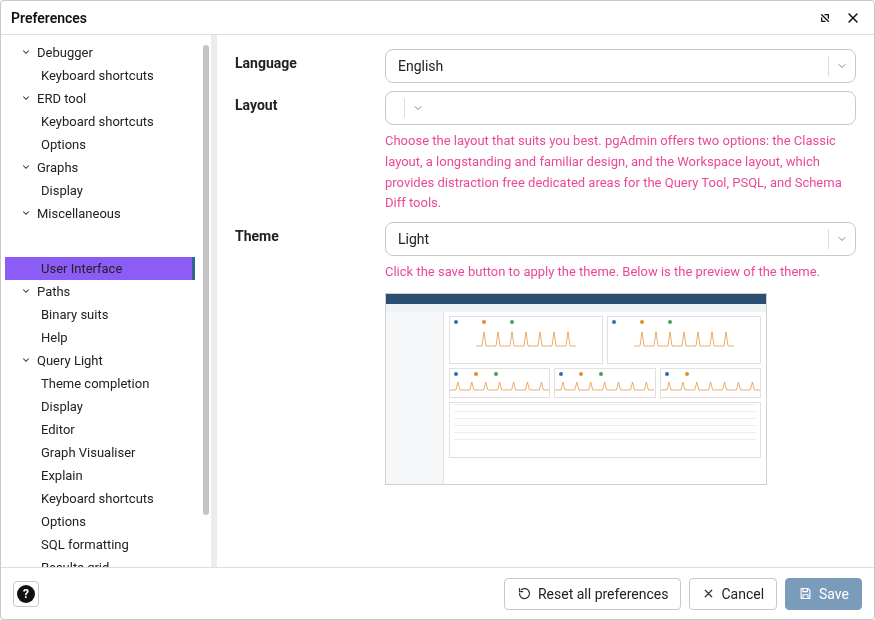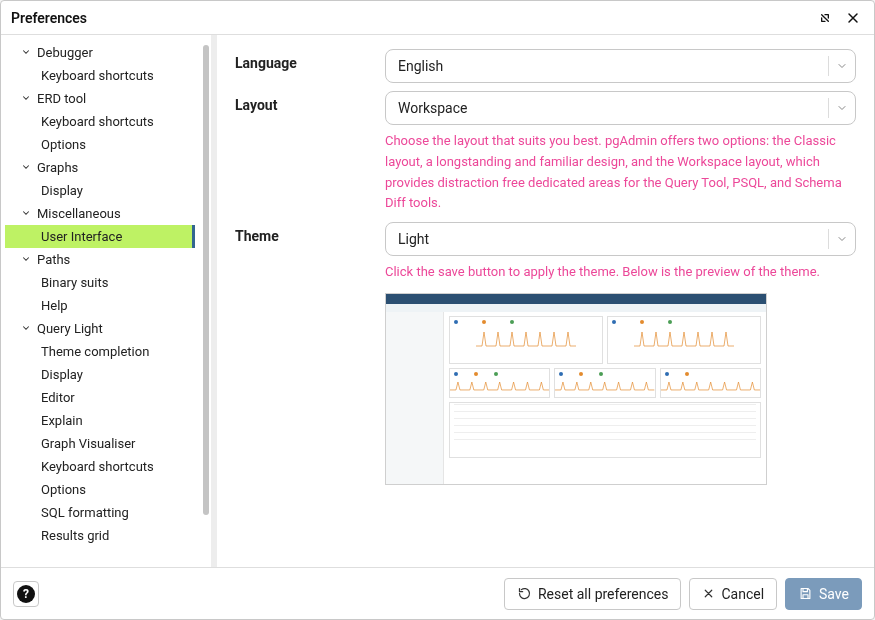--- a/index.html
+++ b/index.html
@@ -10,21 +10,21 @@
   .header-spacer { flex: 1; }
   .header-icon { color: #111; width: 22px; height: 22px; display: inline-flex; align-items: center; justify-content: center; margin-left: 6px; }
   .dialog-body { flex: 1; display: flex; overflow: hidden; }
   .sidebar { width: 210px; background: #fff; overflow-y: auto; padding: 6px 16px 6px 4px; position: relative; }
   .sidebar-scroll { position: absolute; right: 0; top: 0; bottom: 0; width: 10px; display: flex; align-items: flex-start; justify-content: center; }
   .scroll-thumb { width: 6px; background: #c4c4c4; border-radius: 3px; }
   .tree-item { display: flex; align-items: center; height: 23px; font-size: 13px; color: #222; cursor: pointer; }
   .tree-level-1 { padding-left: 16px; }
   .tree-level-2 { padding-left: 36px; }
   .chev { display: inline-block; width: 12px; height: 12px; margin-right: 4px; }
-  .tree-item.selected { background: #bef264; position: relative; }
+  .tree-item.selected { background: #8b5cf6; position: relative; margin-top: 32px; }
   .tree-item.selected::after { content: ""; position: absolute; right: 0; top: 0; bottom: 0; width: 3px; background: #326690; }
   .divider-col { width: 6px; background: #ededed; }
   .main { flex: 1; padding: 14px 18px 14px 18px; overflow-y: auto; }
   .form-row { display: flex; align-items: flex-start; margin-bottom: 8px; }
   .field-label { width: 150px; font-size: 14px; color: #222; padding-top: 6px; font-weight: bold; }
   .field-control { flex: 1; }
   .select { display: flex; align-items: center; border: 1px solid #c8c8c8; border-radius: 8px; height: 34px; padding: 0 6px 0 12px; font-size: 14px; color: #222; }
   .select-value { flex: 1; }
   .select-sep { width: 1px; height: 20px; background: #dcdcdc; margin: 0 6px; }
   .select-chev { color: #888; width: 14px; height: 14px; display: inline-flex; align-items: center; justify-content: center; }
@@ -149,24 +149,24 @@
         <div class="tree-item tree-level-2">
           <span>Theme completion</span>
         </div>
         <div class="tree-item tree-level-2">
           <span>Display</span>
         </div>
         <div class="tree-item tree-level-2">
           <span>Editor</span>
         </div>
         <div class="tree-item tree-level-2">
+          <span>Graph Visualiser</span>
+        </div>
+        <div class="tree-item tree-level-2">
           <span>Explain</span>
-        </div>
-        <div class="tree-item tree-level-2">
-          <span>Graph Visualiser</span>
         </div>
         <div class="tree-item tree-level-2">
           <span>Keyboard shortcuts</span>
         </div>
         <div class="tree-item tree-level-2">
           <span>Options</span>
         </div>
         <div class="tree-item tree-level-2">
           <span>SQL formatting</span>
         </div>
@@ -192,21 +192,20 @@
                 </svg>
             </span>
           </div>
         </div>
       </div>
 
       <div class="form-row">
         <div class="field-label">Layout</div>
         <div class="field-control">
           <div class="select">
-            <span class="select-value">Workspace</span>
             <span class="select-sep"></span>
             <span class="select-chev">
               <svg width="12" height="12" viewBox="0 0 24 24">
                   <path d="M6 9l6 6 6-6" stroke="currentColor" stroke-width="2" fill="none" stroke-linecap="round"></path>
                 </svg>
             </span>
           </div>
           <div class="field-help">Choose the layout that suits you best. pgAdmin offers two options: the Classic layout, a longstanding and familiar design, and the Workspace layout, which provides distraction free dedicated areas for the Query Tool, PSQL, and Schema Diff tools.</div>
         </div>
       </div>

